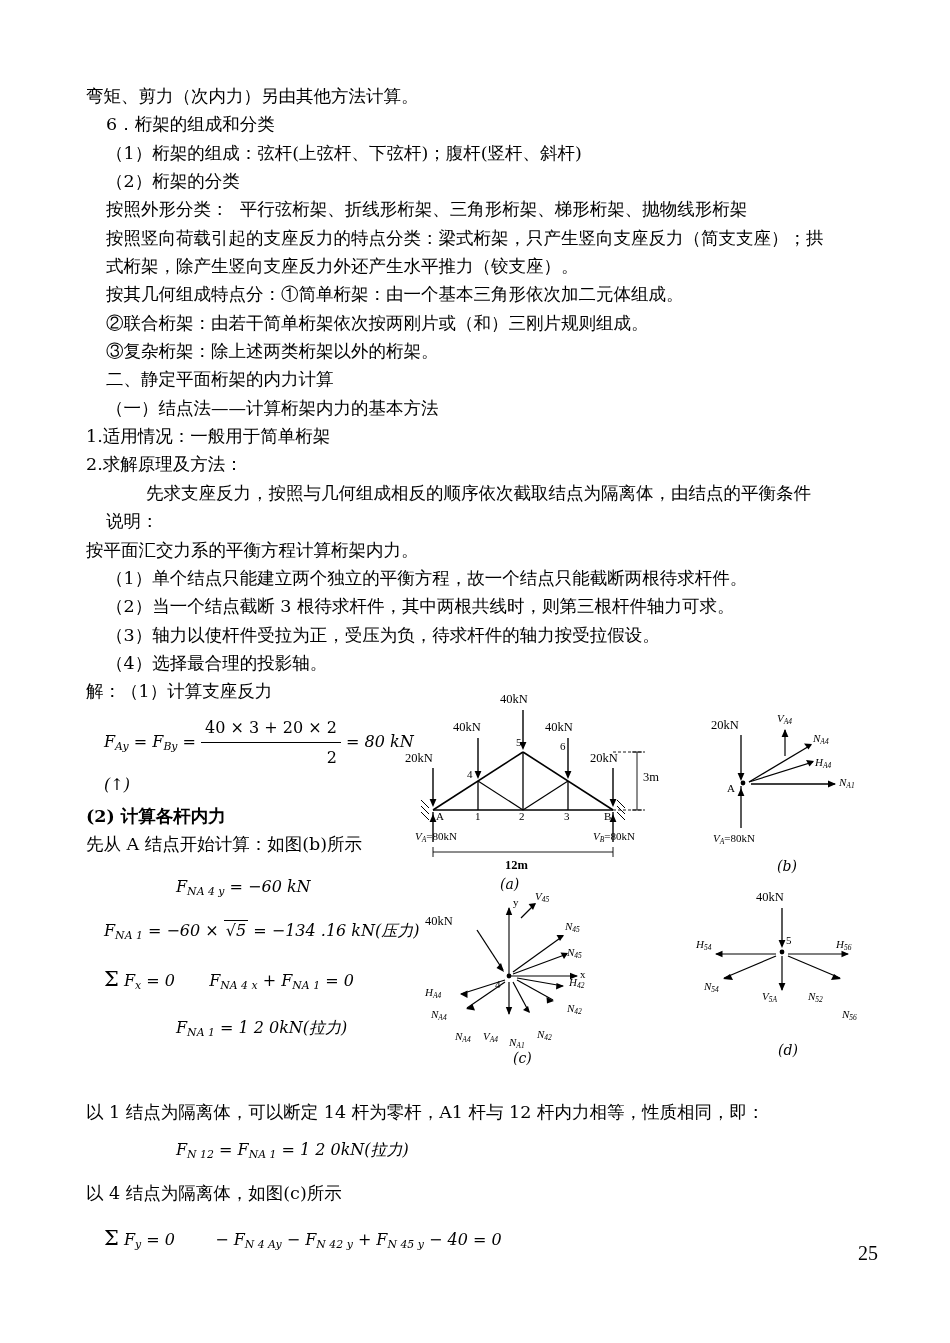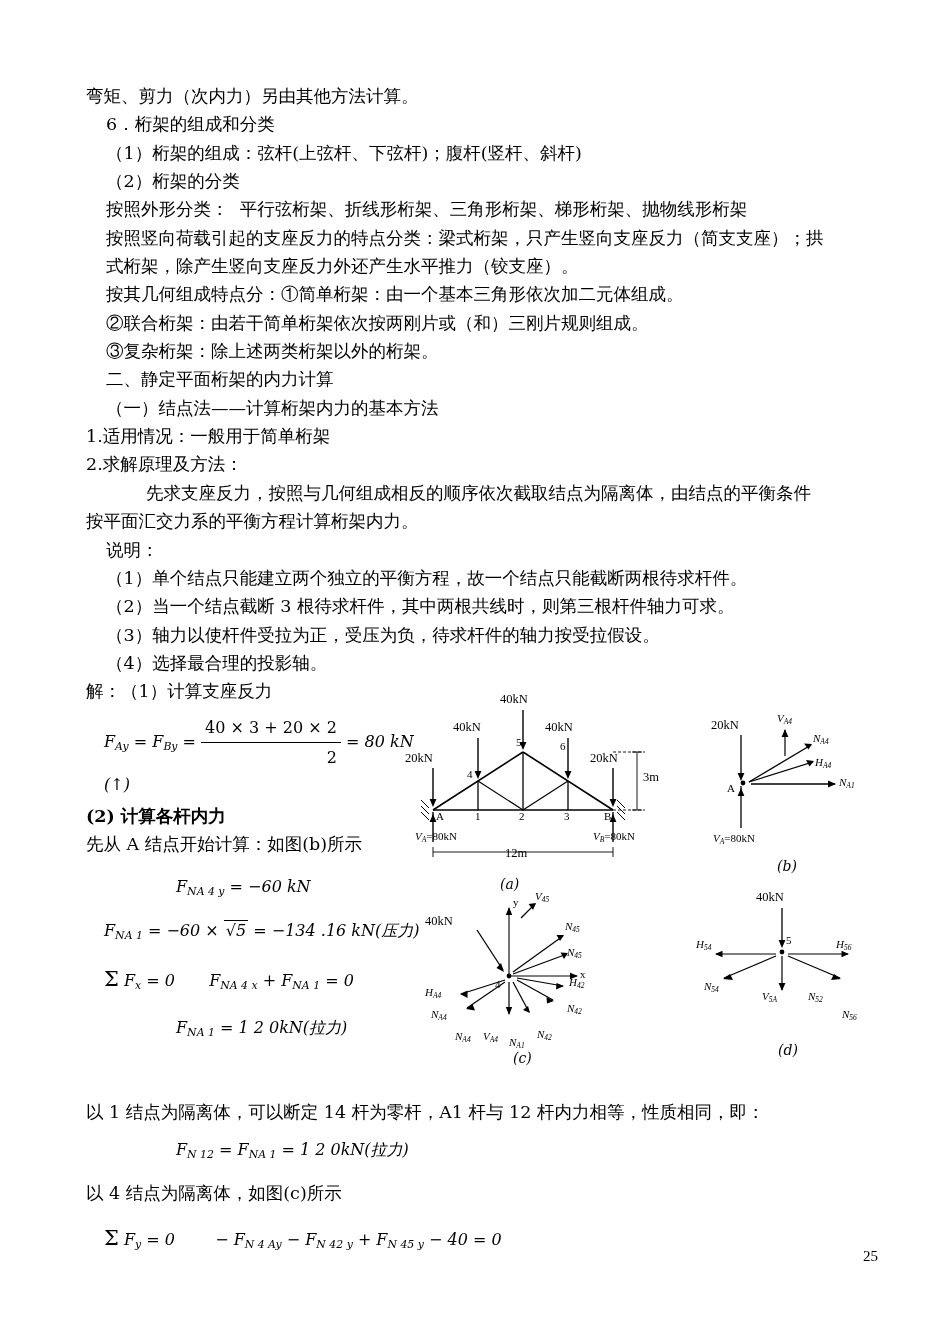--- a/index.html
+++ b/index.html
@@ -62,21 +62,21 @@
     padding: 1px 4px 0 4px;
   }
   .sqrt {
     border-top: 1px solid #000;
     padding: 0 2px;
   }
   .page-num {
     position: absolute;
     right: 72px;
     bottom: 78px;
-    font-size: 15px;
+    font-size: 20px;
     font-family: "Liberation Serif", serif;
   }
   
   #figures {
     position: absolute;
     left: 405px;
     top: 690px;
     width: 470px;
     height: 380px;
   }
@@ -120,22 +120,22 @@
     <div class="line ind1">按照竖向荷载引起的支座反力的特点分类：梁式桁架，只产生竖向支座反力（简支支座）；拱</div>
     <div class="line ind1">式桁架，除产生竖向支座反力外还产生水平推力（铰支座）。</div>
     <div class="line ind1">按其几何组成特点分：①简单桁架：由一个基本三角形依次加二元体组成。</div>
     <div class="line ind1">②联合桁架：由若干简单桁架依次按两刚片或（和）三刚片规则组成。</div>
     <div class="line ind1">③复杂桁架：除上述两类桁架以外的桁架。</div>
     <div class="line ind1">二、静定平面桁架的内力计算</div>
     <div class="line ind1">（一）结点法——计算桁架内力的基本方法</div>
     <div class="line ind0">1.适用情况：一般用于简单桁架</div>
     <div class="line ind0">2.求解原理及方法：</div>
     <div class="line ind3">先求支座反力，按照与几何组成相反的顺序依次截取结点为隔离体，由结点的平衡条件</div>
+    <div class="line ind1">说明：</div>
     <div class="line ind0">按平面汇交力系的平衡方程计算桁架内力。</div>
-    <div class="line ind1">说明：</div>
     <div class="line ind1">（1）单个结点只能建立两个独立的平衡方程，故一个结点只能截断两根待求杆件。</div>
     <div class="line ind1">（2）当一个结点截断 3 根待求杆件，其中两根共线时，则第三根杆件轴力可求。</div>
     <div class="line ind1">（3）轴力以使杆件受拉为正，受压为负，待求杆件的轴力按受拉假设。</div>
     <div class="line ind1">（4）选择最合理的投影轴。</div>
 
     <div style="width: 340px;">
       <div class="line ind0">解：（1）计算支座反力</div>
 
       <div class="mathrow" style="padding-left:18px; margin:8px 0 4px 0;">
         <span class="math"><span>F</span><span class="sub">Ay</span></span>
@@ -276,21 +276,21 @@
       <span class="lblsm" style="left:114px; top:120px;">2</span>
       <span class="lblsm" style="left:159px; top:120px;">3</span>
       <span class="lblsm" style="left:199px; top:120px;">B</span>
       <span class="lblsm" style="left:62px; top:78px;">4</span>
       <span class="lblsm" style="left:111px; top:46px;">5</span>
       <span class="lblsm" style="left:155px; top:50px;">6</span>
 
       <span class="lblsm" style="left:10px; top:140px;"><span style="font-style:italic">V</span><span class="sub">A</span><span>=80kN</span></span>
       <span class="lblsm" style="left:188px; top:140px;"><span style="font-style:italic">V</span><span class="sub">B</span><span>=80kN</span></span>
 
-      <span class="lbl" style="left:100px; top:156px;">12m</span>
+      <span class="lbl" style="left:100px; top:168px;font-weight:bold;">12m</span>
       <span class="lbl" style="left:238px; top:80px;">3m</span>
       <span class="figcap" style="position:absolute; left:95px; top:186px;">(a)</span>
     </div>
 
     <div class="fig" style="left:300px; top:0px; width:170px; height:190px;">
       <svg width="170" height="175" viewBox="0 0 170 175">
         <g stroke="#000" stroke-width="1.3" fill="none">
 
           <line x1="36" y1="45" x2="36" y2="88"></line>
 

